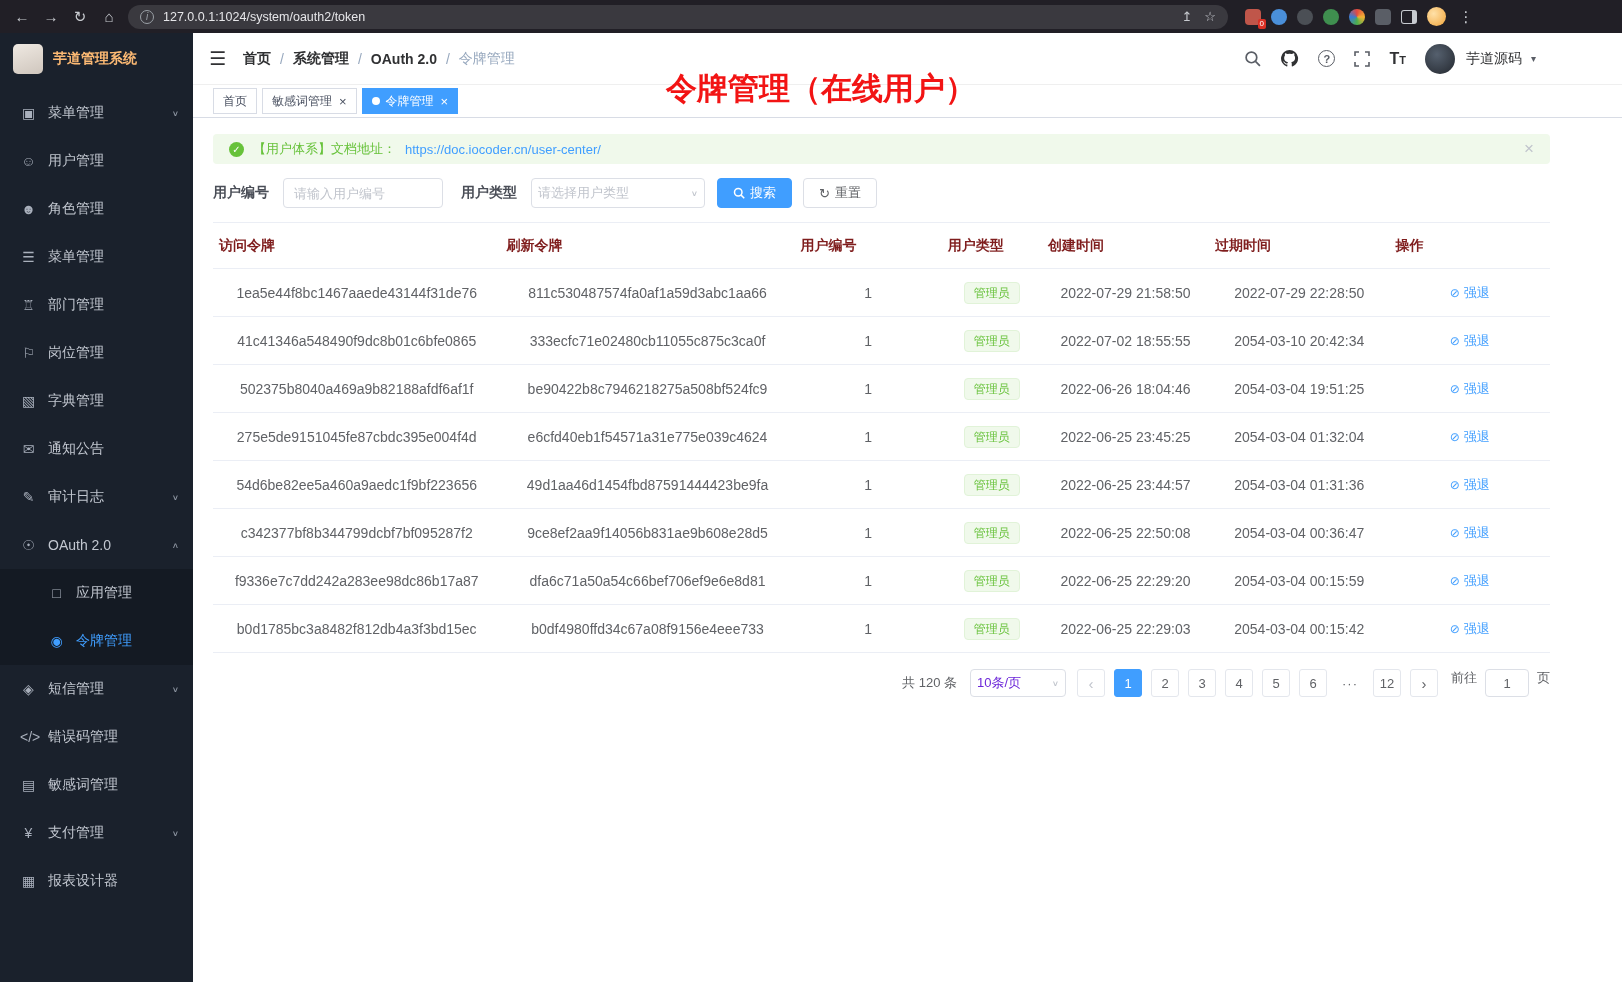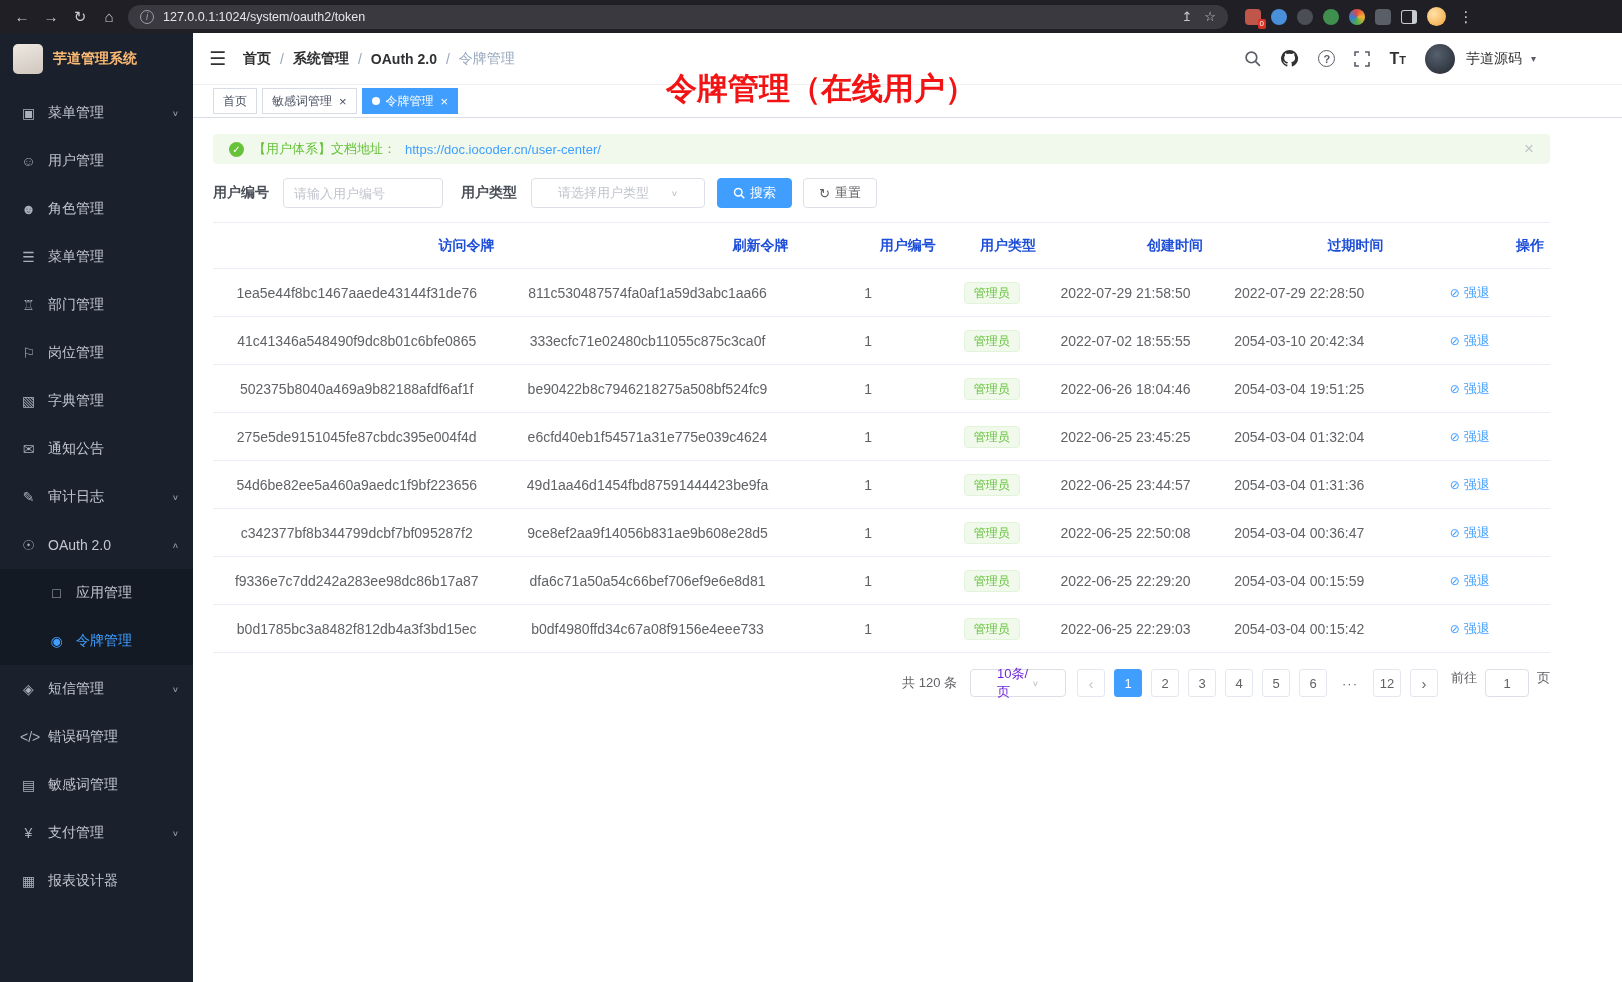--- a/index.html
+++ b/index.html
@@ -65,29 +65,29 @@
 .alert{height:30px;background:#f0f9eb;border-radius:4px;display:flex;align-items:center;gap:9px;padding:0 16px;margin-bottom:14px}
 .alert-check{width:15px;height:15px;background:#67c23a;color:#fff;border-radius:50%;font-size:10px;display:flex;align-items:center;justify-content:center;flex-shrink:0}
 .alert-text{color:#67c23a;font-size:13px}
 .alert-link{color:#409eff;font-size:13px;text-decoration:none;cursor:pointer}
 .alert-close{margin-left:auto;color:#c0c4cc;cursor:pointer;font-size:17px}
 
 .filter-row{display:flex;align-items:center;margin-bottom:14px;font-size:14px}
 .filter-label{font-weight:700;color:#4a4e57;margin-right:14px;white-space:nowrap}
 .input{width:160px;height:30px;border:1px solid #dcdfe6;border-radius:4px;padding:0 10px;font-size:13px;color:#606266;outline:none;margin-right:18px;font-family:inherit}
 .input::placeholder{color:#c0c4cc}
-.select{width:174px;height:30px;border:1px solid #dcdfe6;border-radius:4px;display:flex;align-items:center;justify-content:space-between;padding:0 26px;color:#c0c4cc;font-size:13px;cursor:pointer;background:#fff;margin-right:12px}
+.select{width:174px;height:30px;border:1px solid #dcdfe6;border-radius:4px;display:flex;align-items:center;justify-content:space-between;padding:0 6px;color:#c0c4cc;font-size:13px;cursor:pointer;background:#fff;margin-right:12px}
 .sel-caret{color:#c0c4cc;font-size:10px;transform:scaleY(.8)}
 .btn{height:30px;display:inline-flex;align-items:center;gap:5px;padding:0 15px;border:1px solid #dcdfe6;border-radius:4px;background:#fff;color:#606266;font-size:13px;cursor:pointer;font-family:inherit}
 .btn.primary{background:#409eff;border-color:#409eff;color:#fff;margin-right:11px}
 .btn-ico{font-size:13px;display:inline-flex;align-items:center}
 
 
 .grid{width:100%;border-collapse:collapse;table-layout:fixed;font-size:14px;border-top:1px solid #ebeef5}
-.grid th{color:#1d4ed8;font-weight:700;height:46px;border-bottom:1px solid #ebeef5;text-align:right;padding:0 6px}
+.grid th{color:#7f1d1d;font-weight:700;height:46px;border-bottom:1px solid #ebeef5;text-align:left;padding:0 6px}
 .grid td{color:#606266;height:48px;border-bottom:1px solid #ebeef5;text-align:center;padding:0 6px;white-space:nowrap;overflow:hidden;text-overflow:ellipsis}
 .tag-success{display:inline-block;padding:0 9px;height:22px;line-height:20px;background:#f0f9eb;border:1px solid #e1f3d8;color:#67c23a;font-size:12px;border-radius:4px}
 .action-link{color:#409eff;font-size:13px;cursor:pointer;display:inline-flex;align-items:center;gap:4px}
 .al-ico{font-size:12px}
 
 
 .pagination{display:flex;align-items:center;justify-content:flex-end;gap:9px;margin-top:16px;font-size:13px;color:#606266}
 .pg-total{margin-right:4px}
 .pg-size{width:96px;height:28px;color:#606266;margin-right:2px}
 .pg-btn{min-width:28px;height:28px;border:1px solid #e4e7ed;background:#fff;border-radius:3px;color:#606266;font-size:13px;cursor:pointer;display:inline-flex;align-items:center;justify-content:center;font-family:inherit;padding:0 4px}

